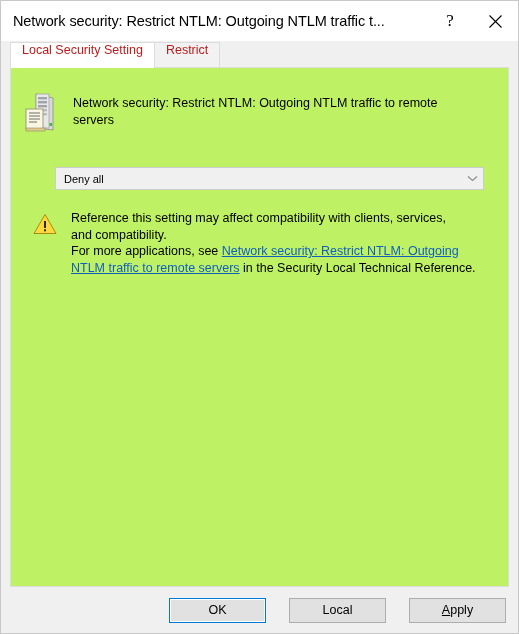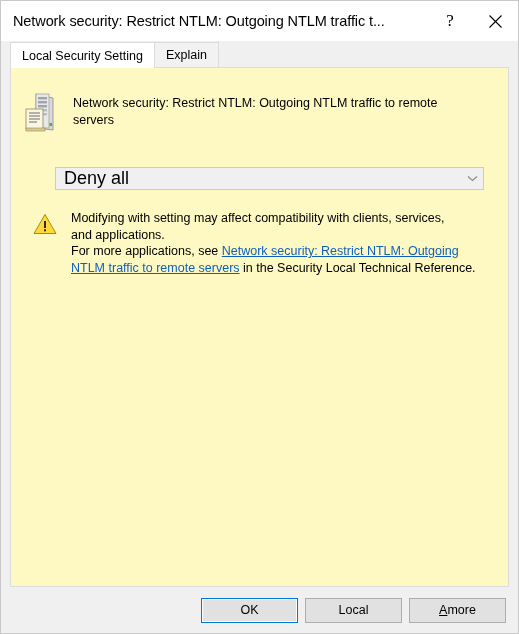--- a/index.html
+++ b/index.html
@@ -80,43 +80,42 @@
     display: flex;
     align-items: flex-end;
     background: #f0f0f0;
     position: relative;
     z-index: 2;
   }
   .tab {
     height: 25px;
     box-sizing: border-box;
     display: flex;
-    align-items: center;
     padding: 0 11px;
     font-size: 12.5px;
-    color: #000000;
+    color: #b91c1c;
     border: 1px solid #dcdcdc;
     border-bottom: none;
     background: #f2f2f2;
     cursor: default;
     position: relative;
   }
   .tab.active {
     background: #ffffff;
     border-color: #dcdcdc;
     height: 26px;
     margin-bottom: -1px;
     z-index: 3;
   }
   .tab + .tab { margin-left: -1px; }
 
   
   .panel {
     margin: 0 9px;
-    background: #fef9c3;
+    background: #bef264;
     border: 1px solid #dcdcdc;
     flex: 1;
     position: relative;
     box-sizing: border-box;
     overflow: hidden;
   }
 
   
   .setting-header {
     display: flex;
@@ -144,21 +143,21 @@
     padding: 33px 0 0 44px;
   }
   .dropdown {
     width: 429px;
     height: 23px;
     box-sizing: border-box;
     background: #f0f0f0;
     border: 1px solid #cccccc;
     display: flex;
     align-items: center;
-    font-size: 18px;
+    font-size: 11px;
     color: #000;
     padding-left: 8px;
     cursor: default;
     position: relative;
   }
   .dropdown-value { flex: 1; }
   .dropdown-arrow {
     width: 22px;
     display: flex;
     align-items: center;
@@ -193,21 +192,21 @@
 
   
   .footer {
     height: 46px;
     min-height: 46px;
     display: flex;
     align-items: center;
     justify-content: flex-end;
     padding-right: 12px;
     background: #f0f0f0;
-    gap: 7px;
+    gap: 23px;
   }
   .btn {
     width: 97px;
     height: 25px;
     box-sizing: border-box;
     background: #e1e1e1;
     border: 1px solid #adadad;
     font-family: "Liberation Sans", sans-serif;
     font-size: 12.5px;
     color: #000;
@@ -242,21 +241,21 @@
         </svg>
       </button>
     </div>
   </div>
 
   <div class="tabstrip">
     <div class="tab active">
       <span>Local Security Setting</span>
     </div>
     <div class="tab">
-      <span>Explain</span>
+      <span>Restrict</span>
     </div>
   </div>
 
   <div class="panel">
 
     <div class="setting-header">
       <div class="server-icon">
         <svg width="38" height="42" viewBox="0 0 38 42">
 
           <polygon points="13,2 30,6 30,38 13,36" fill="#d9d9d9" stroke="#8c8c8c" stroke-width="0.8"></polygon>
@@ -296,30 +295,30 @@
     <div class="warning-row">
       <div class="warn-icon">
         <svg width="24" height="22" viewBox="0 0 24 22">
           <polygon points="12,1.5 23,20.5 1,20.5" fill="#ffd83b" stroke="#a88a16" stroke-width="1"></polygon>
           <polygon points="12,4.5 20.4,19.2 3.6,19.2" fill="#ffe僅" opacity="0"></polygon>
           <rect x="11" y="8" width="2" height="7" fill="#2b2b2b"></rect>
           <rect x="11" y="16.3" width="2" height="2" fill="#2b2b2b"></rect>
         </svg>
       </div>
       <div class="warning-text">
-        <span>Modifying with setting may affect compatibility with clients, services,</span><br>
-        <span>and applications.</span><br>
+        <span>Reference this setting may affect compatibility with clients, services,</span><br>
+        <span>and compatibility.</span><br>
         <span>For more applications, see </span><a>Network security: Restrict NTLM: Outgoing NTLM traffic to remote servers</a><span> in the Security Local Technical Reference.</span>
       </div>
     </div>
 
   </div>
 
   <div class="footer">
     <button class="btn default">OK</button>
     <button class="btn">Local</button>
     <button class="btn">
       <span class="accel">A</span>
-        <span>more</span>
+        <span>pply</span>
     </button>
   </div>
 
 </div>
 
 </body></html>

